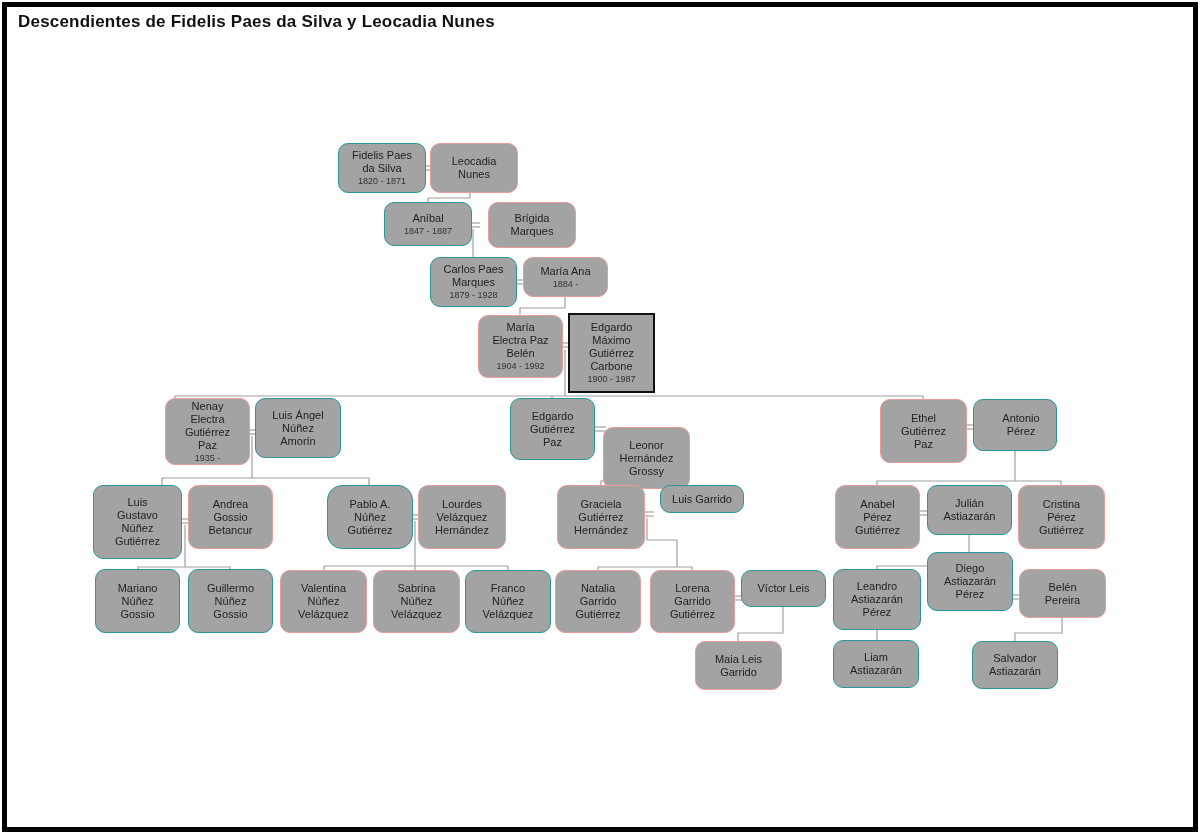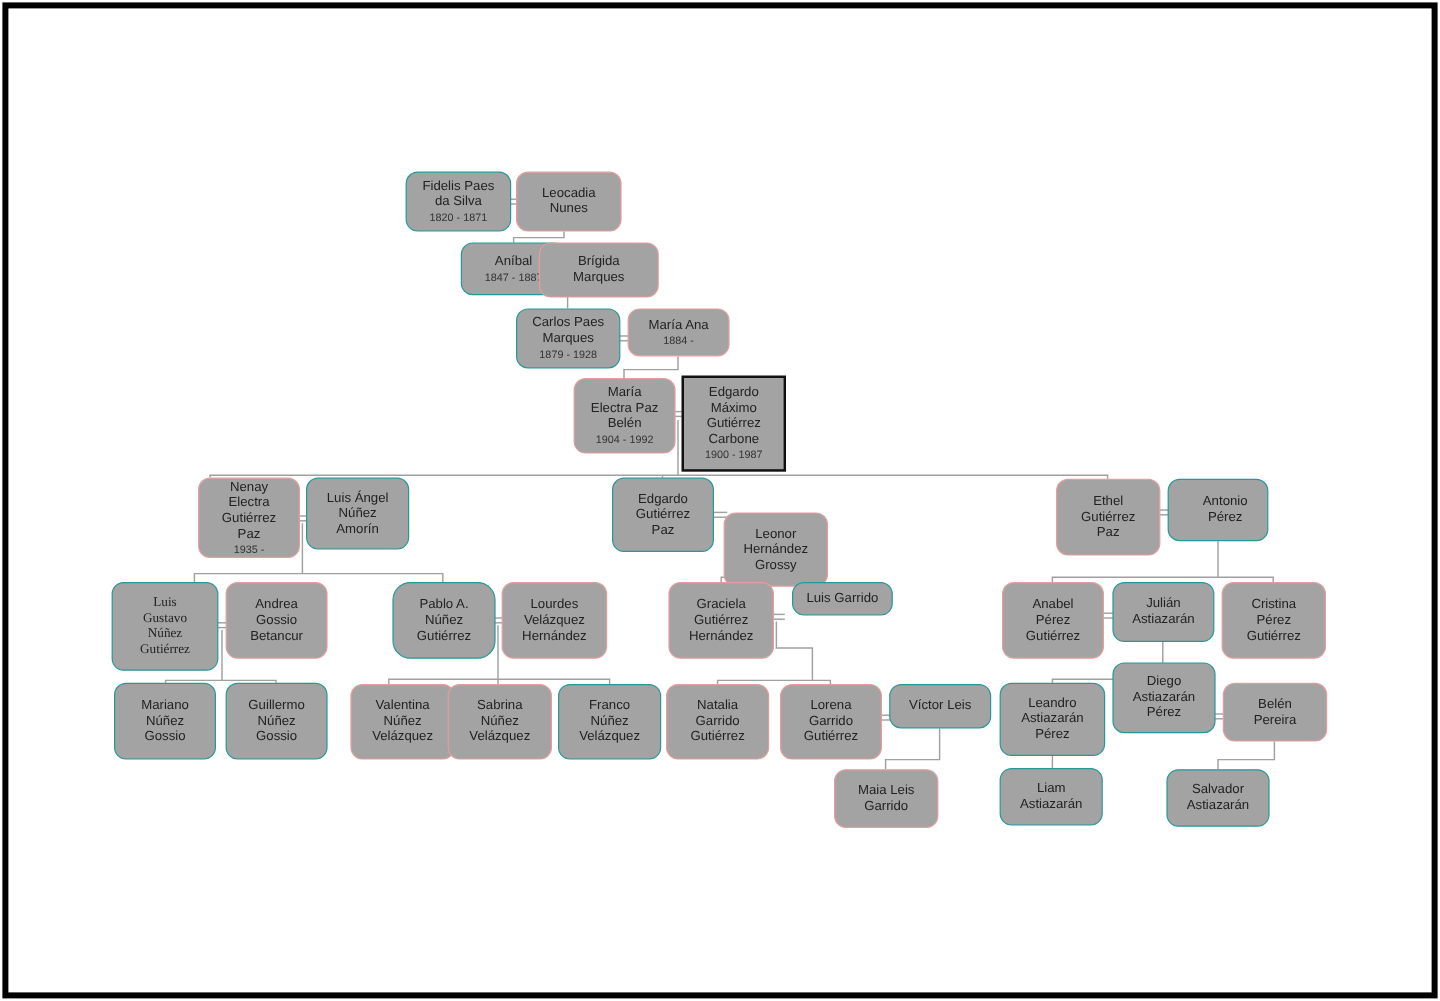--- a/index.html
+++ b/index.html
@@ -23,20 +23,21 @@
   .person.female{border-color:var(--female,#e89c9c);}
   .person.focus{border-color:var(--focus,#111);border-width:2px;border-radius:0;}
   .pname{font-size:11px;line-height:13px;color:#222;}
   .pdates{font-size:9px;line-height:11px;color:#333;margin-top:1px;}
 </style>
 </head>
 <body>
 
 <div class="page">
   <div class="frame"></div>
+  <div class="title">Descendientes de Fidelis Paes da Silva y Leocadia Nunes</div>
   <svg class="links" width="1200" height="834">
       <polyline points="470,193 470,198 428,198 428,202" fill="none" stroke="#a0a0a0" stroke-width="1.2"></polyline>
       <polyline points="473,229 473,257" fill="none" stroke="#a0a0a0" stroke-width="1.2"></polyline>
       <polyline points="565,297 565,308 520,308 520,315" fill="none" stroke="#a0a0a0" stroke-width="1.2"></polyline>
       <polyline points="565,350 565,396" fill="none" stroke="#a0a0a0" stroke-width="1.2"></polyline>
       <polyline points="175,398 175,396 923,396 923,399" fill="none" stroke="#a0a0a0" stroke-width="1.2"></polyline>
       <polyline points="552,396 552,398" fill="none" stroke="#a0a0a0" stroke-width="1.2"></polyline>
       <polyline points="252,436 252,478" fill="none" stroke="#a0a0a0" stroke-width="1.2"></polyline>
       <polyline points="162,485 162,478 369,478 369,485" fill="none" stroke="#a0a0a0" stroke-width="1.2"></polyline>
       <polyline points="647,460 647,481 601,481 601,485" fill="none" stroke="#a0a0a0" stroke-width="1.2"></polyline>
@@ -93,21 +94,21 @@
           <div>Leocadia</div>
           <div>Nunes</div>
         </div>
       </div>
       <div class="person male" style="left: 384px; top: 202px; width: 88px; height: 44px;">
         <div class="pname">
           <div>Aníbal</div>
         </div>
         <div class="pdates">1847 - 1887</div>
       </div>
-      <div class="person female" style="left: 449px; top: 202px; width: 100px; height: 46px; text-align: center;">
+      <div class="person female" style="left: 488px; top: 202px; width: 88px; height: 46px; text-align: center;">
         <div class="pname">
           <div>Brígida</div>
           <div>Marques</div>
         </div>
       </div>
       <div class="person male" style="left: 430px; top: 257px; width: 87px; height: 50px;">
         <div class="pname">
           <div>Carlos Paes</div>
           <div>Marques</div>
         </div>
@@ -172,21 +173,21 @@
           <div>Gutiérrez</div>
           <div>Paz</div>
         </div>
       </div>
       <div class="person male" style="left: 973px; top: 399px; width: 84px; height: 52px; padding-left: 16px;">
         <div class="pname">
           <div>Antonio</div>
           <div>Pérez</div>
         </div>
       </div>
-      <div class="person male" style="left: 93px; top: 485px; width: 89px; height: 74px; font-family: Liberation Serif, serif;">
+      <div class="person male" style="left: 93px; top: 485px; width: 89px; height: 74px;">
         <div class="pname">
           <div>Luis</div>
           <div>Gustavo</div>
           <div>Núñez</div>
           <div>Gutiérrez</div>
         </div>
       </div>
       <div class="person female" style="left: 188px; top: 485px; width: 85px; height: 64px;">
         <div class="pname">
           <div>Andrea</div>
@@ -247,21 +248,21 @@
           <div>Gossio</div>
         </div>
       </div>
       <div class="person male" style="left: 188px; top: 569px; width: 85px; height: 64px;">
         <div class="pname">
           <div>Guillermo</div>
           <div>Núñez</div>
           <div>Gossio</div>
         </div>
       </div>
-      <div class="person female" style="left: 292px; top: 570px; width: 87px; height: 63px;">
+      <div class="person female" style="left: 280px; top: 570px; width: 87px; height: 63px;">
         <div class="pname">
           <div>Valentina</div>
           <div>Núñez</div>
           <div>Velázquez</div>
         </div>
       </div>
       <div class="person female" style="left: 373px; top: 570px; width: 87px; height: 63px;">
         <div class="pname">
           <div>Sabrina</div>
           <div>Núñez</div>

